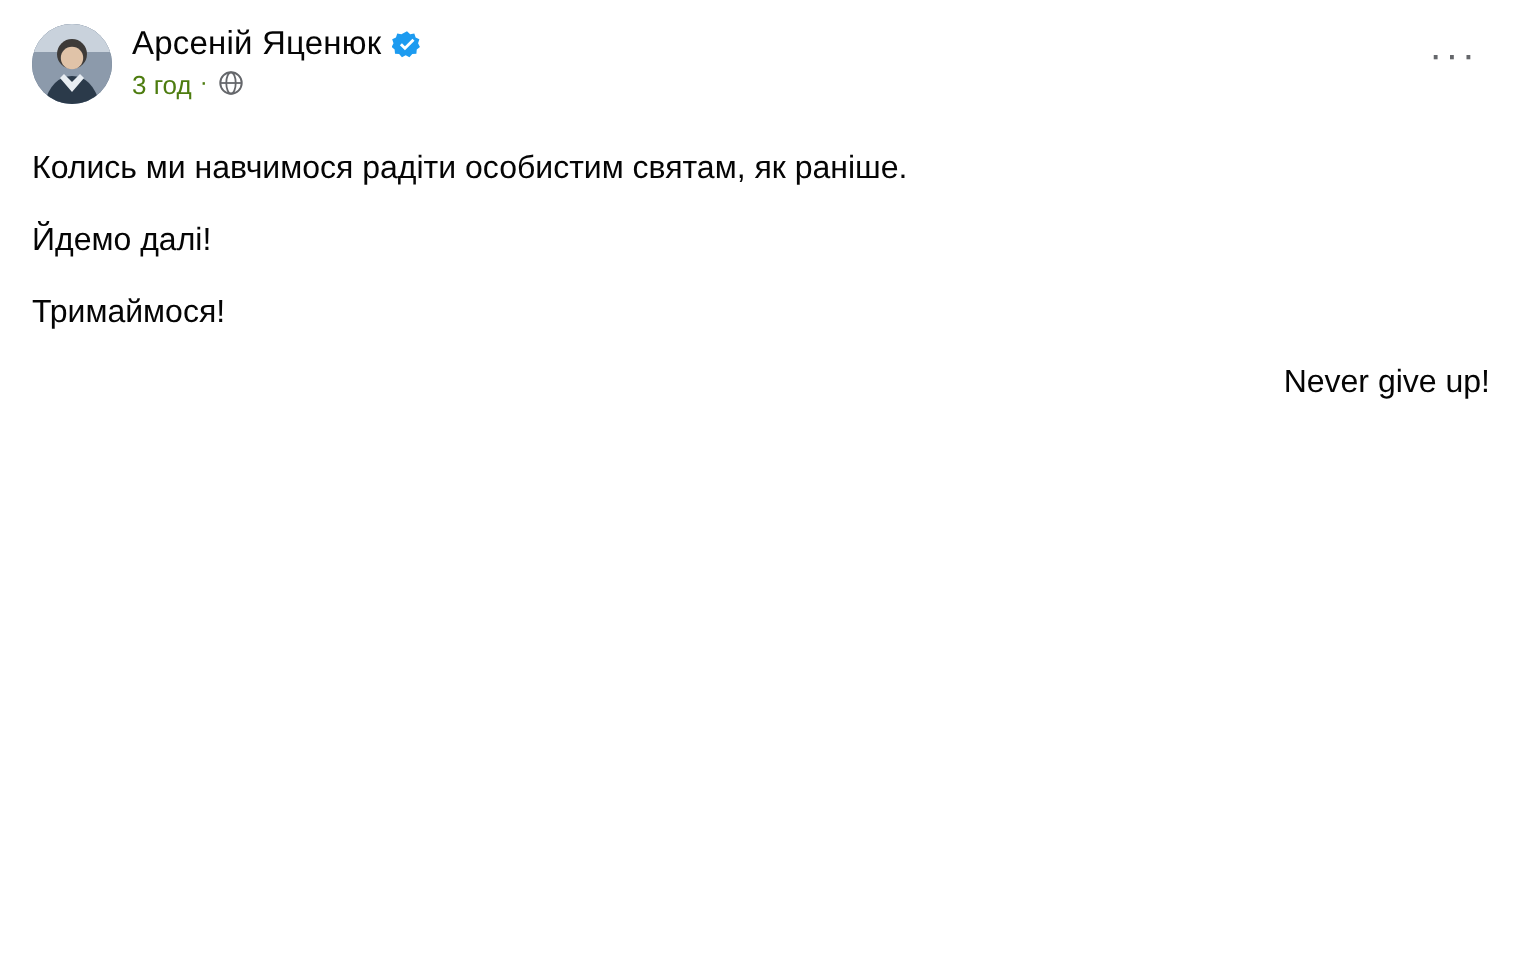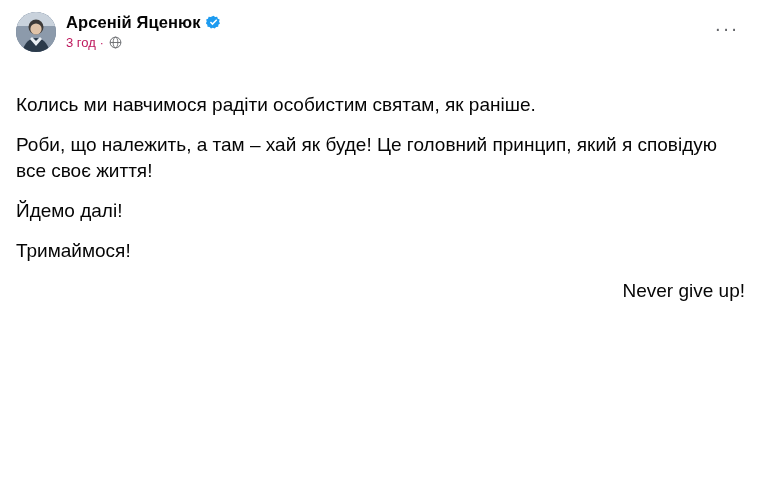--- a/index.html
+++ b/index.html
@@ -45,34 +45,34 @@
     justify-content: center;
     padding-top: 1px;
   }
   .name-row {
     display: flex;
     align-items: center;
     line-height: 1.1;
   }
   .author-name {
     font-size: 16.5px;
-    font-weight: bold;
+    font-weight: normal;
     color: #050505;
     letter-spacing: 0.1px;
   }
   .verified {
     margin-left: 5px;
     display: inline-flex;
     align-items: center;
   }
   .meta-row {
     display: flex;
-    align-items: center;
+    align-items: flex-start;
     margin-top: 4px;
-    color: #be185d;
+    color: #4d7c0f;
     font-size: 13px;
   }
   .meta-dot {
     margin: 0 4px;
     font-size: 12px;
     line-height: 1;
   }
   .globe-icon {
     display: inline-flex;
     align-items: center;
@@ -83,22 +83,22 @@
     top: 18px;
     right: 22px;
     color: #65676b;
     font-size: 20px;
     letter-spacing: 1.5px;
     line-height: 1;
     cursor: pointer;
     user-select: none;
   }
   .post-body {
-    margin-top: 28px;
-    font-size: 19px;
+    margin-top: 10px;
+    font-size: 16px;
     line-height: 1.365;
     color: #050505;
   }
   .post-body p {
     margin: 0 0 14px 0;
   }
   .post-body p:last-child {
     margin-bottom: 0;
     text-align: right;
   }
@@ -139,19 +139,18 @@
             <line x1="1.5" y1="8" x2="14.5" y2="8" stroke="#65676b" stroke-width="1.1"></line>
           </svg>
         </span>
       </div>
     </div>
     <div class="menu-dots">···</div>
   </div>
 
   <div class="post-body">
     <p>Колись ми навчимося радіти особистим святам, як раніше.</p>
-    <p>Роби, що належить, а там – хай як буде! Це головний принцип, який я сповідую все своє життя!</p>
     <p>Йдемо далі!</p>
     <p>Тримаймося!</p>
     <p>Never give up!</p>
   </div>
 
 </div>
 
 </body></html>

